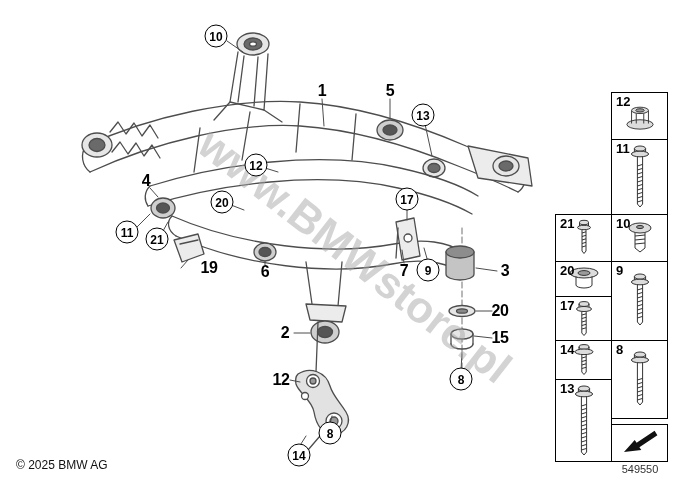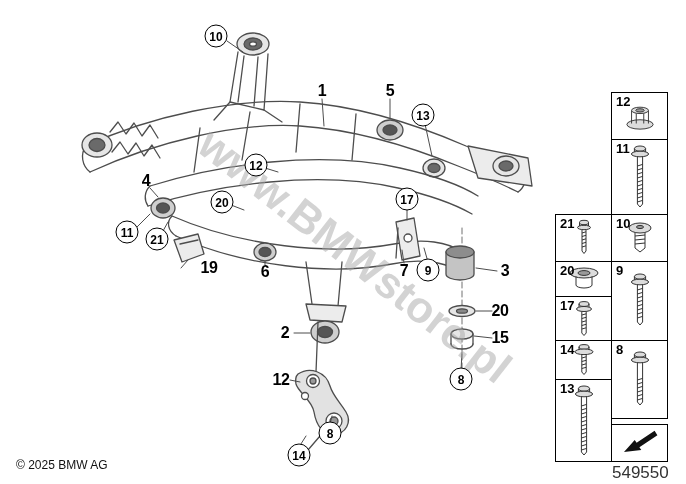--- a/index.html
+++ b/index.html
@@ -10,21 +10,21 @@
   .callout { position:absolute; transform:translate(-50%,-50%); font-weight:bold; color:#000; cursor:pointer; z-index:5; }
   .callout.plain { font-size:16px; letter-spacing:-0.5px; }
   .callout.circled { width:23px; height:23px; border:1.5px solid #000; border-radius:50%; background:#fff;
                      font-size:12px; display:flex; align-items:center; justify-content:center; }
 
   .pcell { position:absolute; border:1px solid #000; background:#fff; display:flex; align-items:center; justify-content:center; z-index:4; }
   .pnum  { position:absolute; top:1px; left:4px; font-size:13px; font-weight:bold; }
   .picon { flex:0 0 auto; }
 
   .copyright { position:absolute; left:16px; top:458px; font-size:12px; color:#111; z-index:6; }
-  .diagram-number { position:absolute; left:612px; top:463px; width:56px; text-align:right; font-size:17px; color:#333; z-index:6; }
+  .diagram-number { position:absolute; left:612px; top:463px; width:56px; text-align:center; font-size:11px; color:#333; z-index:6; }
 </style>
 </head>
 <body>
 
 <div class="stage">
 
   <svg class="art" width="686" height="484" viewBox="0 0 686 484">
     <g stroke="#4d4d4d" stroke-width="1.3" fill="none" stroke-linecap="round" stroke-linejoin="round">
 
       <path d="M238,52 L230,102 L264,110 L268,54"></path>

